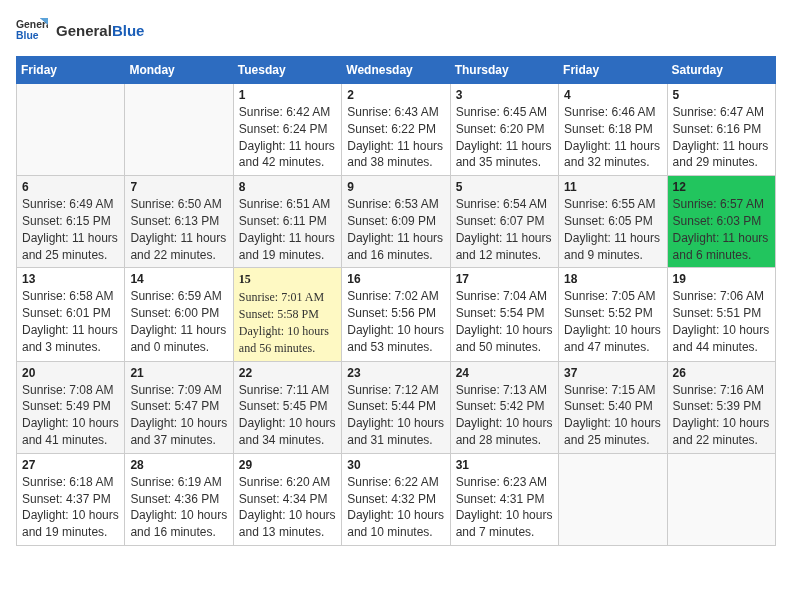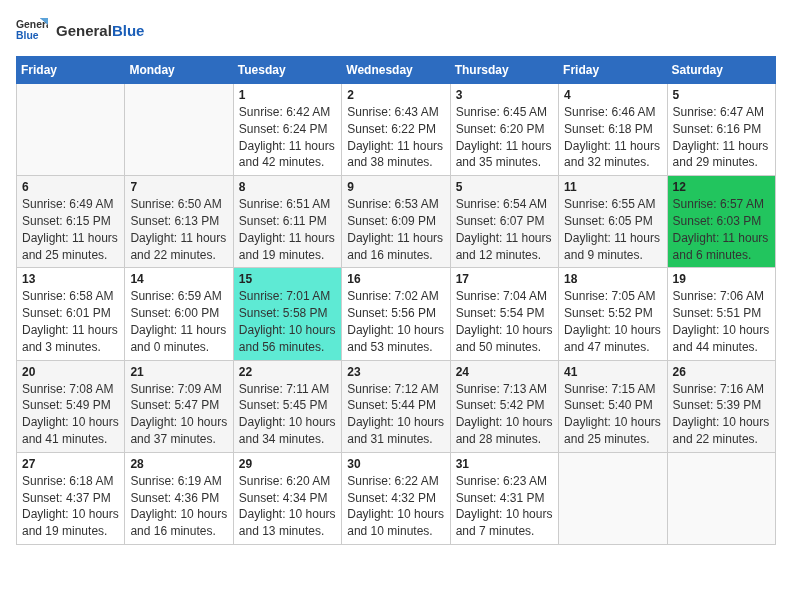--- a/index.html
+++ b/index.html
@@ -173,21 +173,21 @@
       </tr>
       <tr>
         <td style="background: rgb(255, 255, 255);">
           <div class="day-number">13</div>
           <div class="day-info">Sunrise: 6:58 AM<br>Sunset: 6:01 PM<br>Daylight: 11 hours and 3 minutes.</div>
         </td>
         <td style="background: rgb(255, 255, 255);">
           <div class="day-number">14</div>
           <div class="day-info">Sunrise: 6:59 AM<br>Sunset: 6:00 PM<br>Daylight: 11 hours and 0 minutes.</div>
         </td>
-        <td style="background: #5eead4;">
+        <td style="background: #fef9c3; font-family: Liberation Serif, serif;">
           <div class="day-number">15</div>
           <div class="day-info">Sunrise: 7:01 AM<br>Sunset: 5:58 PM<br>Daylight: 10 hours and 56 minutes.</div>
         </td>
         <td style="background: rgb(255, 255, 255); margin-top: 20px;">
           <div class="day-number">16</div>
           <div class="day-info">Sunrise: 7:02 AM<br>Sunset: 5:56 PM<br>Daylight: 10 hours and 53 minutes.</div>
         </td>
         <td style="background: rgb(255, 255, 255);">
           <div class="day-number">17</div>
           <div class="day-info">Sunrise: 7:04 AM<br>Sunset: 5:54 PM<br>Daylight: 10 hours and 50 minutes.</div>
@@ -216,21 +216,21 @@
         </td>
         <td style="background: rgb(245, 245, 245);">
           <div class="day-number">23</div>
           <div class="day-info">Sunrise: 7:12 AM<br>Sunset: 5:44 PM<br>Daylight: 10 hours and 31 minutes.</div>
         </td>
         <td style="background: rgb(245, 245, 245);">
           <div class="day-number">24</div>
           <div class="day-info">Sunrise: 7:13 AM<br>Sunset: 5:42 PM<br>Daylight: 10 hours and 28 minutes.</div>
         </td>
         <td style="background: rgb(245, 245, 245);">
-          <div class="day-number">41</div>
+          <div class="day-number">37</div>
           <div class="day-info">Sunrise: 7:15 AM<br>Sunset: 5:40 PM<br>Daylight: 10 hours and 25 minutes.</div>
         </td>
         <td style="background: rgb(245, 245, 245);">
           <div class="day-number">26</div>
           <div class="day-info">Sunrise: 7:16 AM<br>Sunset: 5:39 PM<br>Daylight: 10 hours and 22 minutes.</div>
         </td>
       </tr>
       <tr>
         <td style="background: rgb(255, 255, 255);">
           <div class="day-number">27</div>

